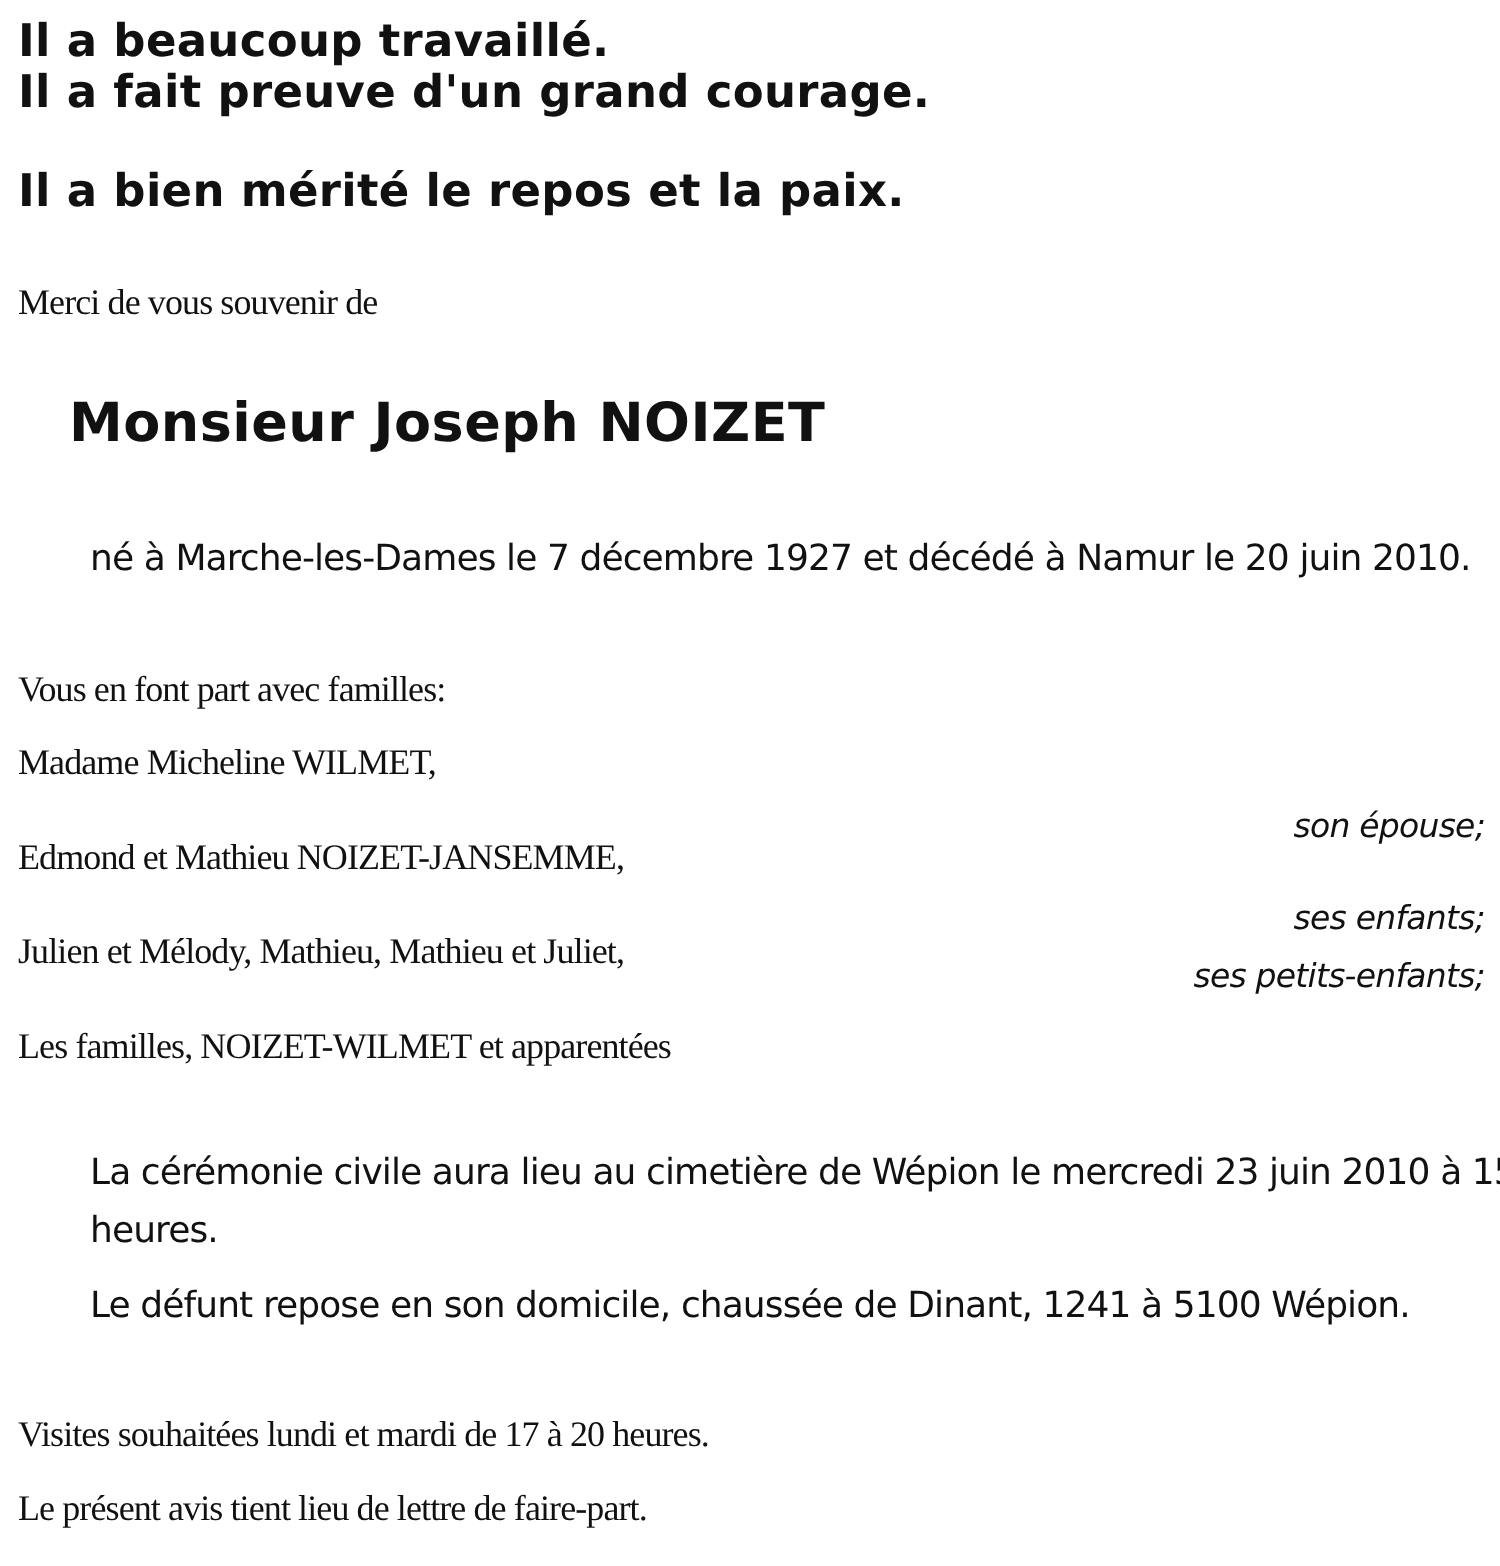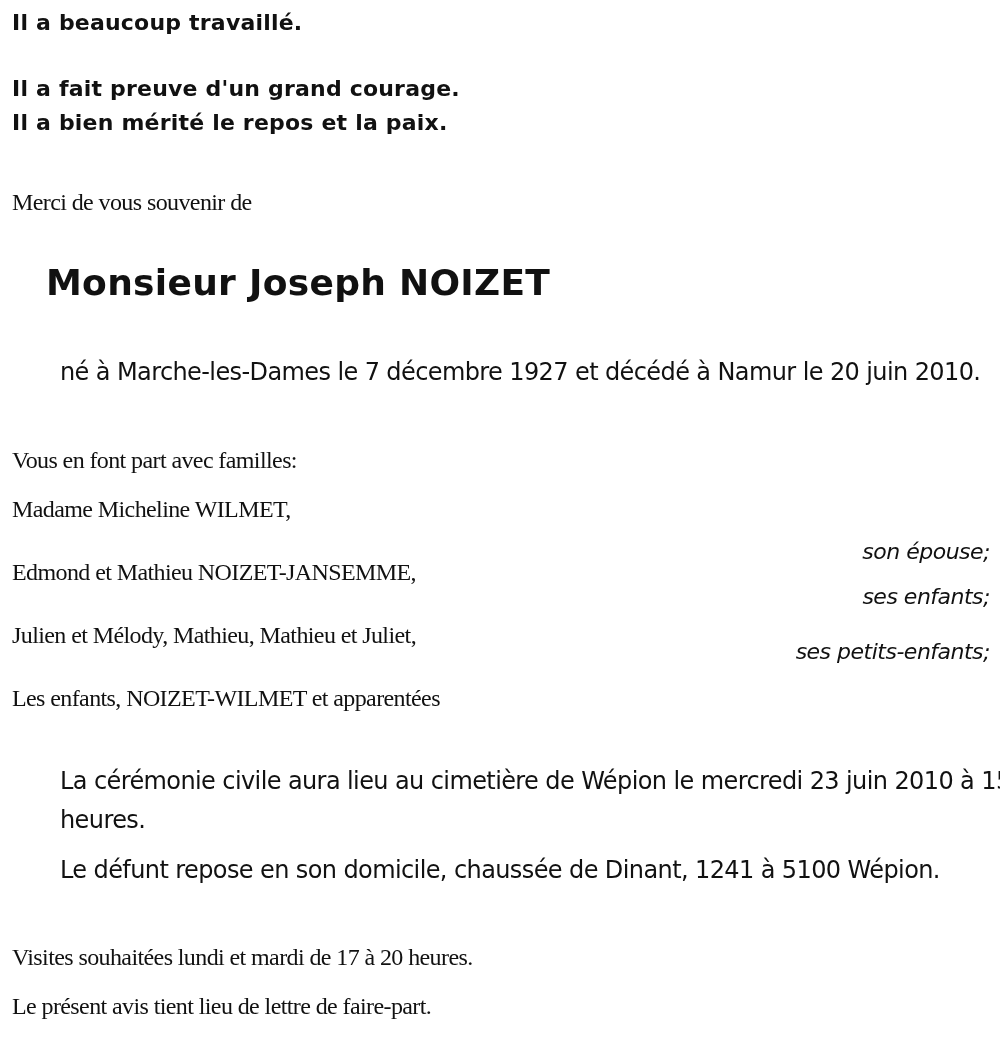--- a/index.html
+++ b/index.html
@@ -16,21 +16,21 @@
       position: relative;
     }
     .page {
       position: absolute;
       left: 12px;
       top: 0;
       width: 978px;
     }
     .verse {
       font-weight: bold;
-      font-size: 22px;
+      font-size: 30px;
       letter-spacing: 0.2px;
       position: absolute;
       left: 0;
       white-space: nowrap;
     }
     .plain {
       position: absolute;
       left: 0;
       font-size: 24px;
       white-space: nowrap;
@@ -63,40 +63,40 @@
       white-space: nowrap;
       letter-spacing: -0.5px;
     }
   </style>
 </head>
 <body>
 
 <div class="page">
 
   <div class="verse" style="top:10px;">Il a beaucoup travaillé.</div>
-  <div class="verse" style="top:76px;">Il a fait preuve d'un grand courage.</div>
+  <div class="verse" style="top:44px;">Il a fait preuve d'un grand courage.</div>
   <div class="verse" style="top:110px;">Il a bien mérité le repos et la paix.</div>
 
   <div class="plain" style="top:189px;">Merci de vous souvenir de</div>
 
   <div class="title" style="top:262px;">Monsieur Joseph NOIZET</div>
 
   <div class="para" style="top:353px;">né à Marche-les-Dames le 7 décembre 1927 et décédé à Namur le 20 juin 2010.</div>
 
   <div class="plain" style="top:447px;">Vous en font part avec familles:</div>
 
   <div class="plain" style="top:496px;">Madame Micheline WILMET,</div>
   <div class="relation" style="top:539px;">son épouse;</div>
 
   <div class="plain" style="top:559px;">Edmond et Mathieu NOIZET-JANSEMME,</div>
-  <div class="relation" style="top:584px;">ses enfants;</div>
+  <div class="relation" style="top:600px;">ses enfants;</div>
 
   <div class="plain" style="top:622px;">Julien et Mélody, Mathieu, Mathieu et Juliet,</div>
   <div class="relation" style="top:639px;">ses petits-enfants;</div>
 
-  <div class="plain" style="top:685px;">Les enfants, NOIZET-WILMET et apparentées</div>
+  <div class="plain" style="top:685px;">Les familles, NOIZET-WILMET et apparentées</div>
 
   <div class="para" style="top:762px;">La cérémonie civile aura lieu au cimetière de Wépion le mercredi 23 juin 2010 à 15 heures.</div>
   <div class="para" style="top:851px;">Le défunt repose en son domicile, chaussée de Dinant, 1241 à 5100 Wépion.</div>
   <div class="plain" style="top:944px;">Visites souhaitées lundi et mardi de 17 à 20 heures.</div>
   <div class="plain" style="top:993px;">Le présent avis tient lieu de lettre de faire-part.</div>
 
 </div>
 
 </body></html>

